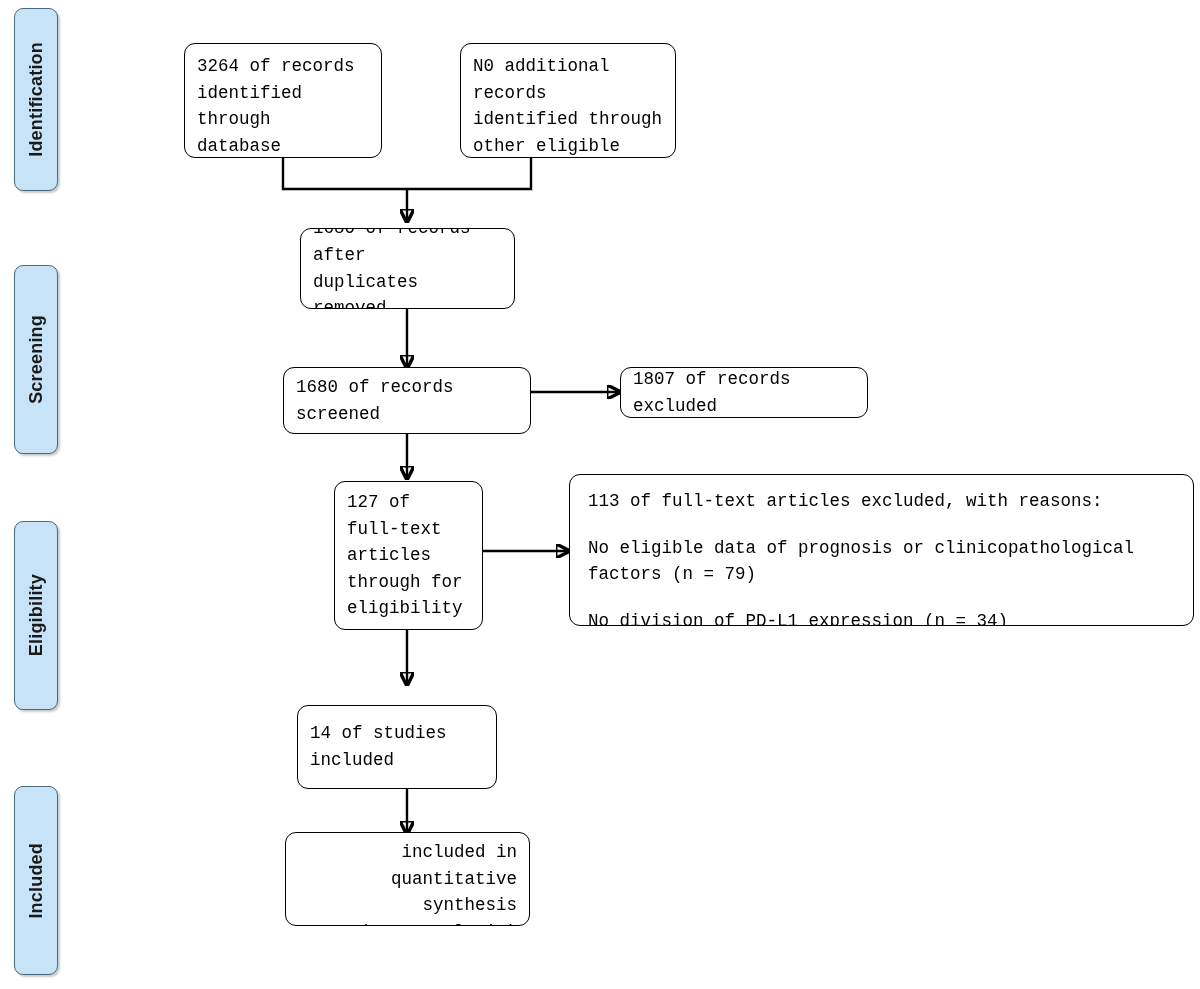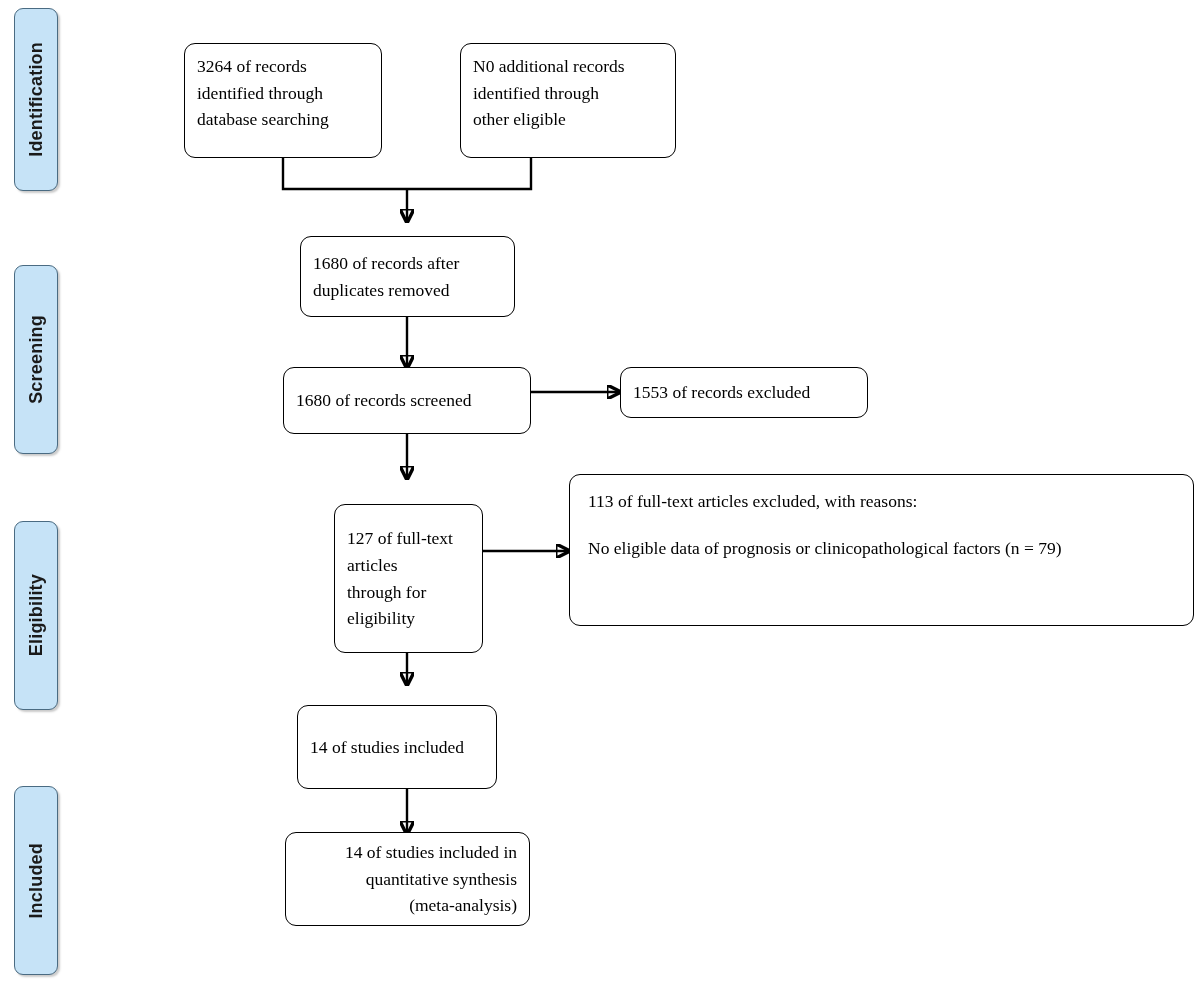--- a/index.html
+++ b/index.html
@@ -43,21 +43,21 @@
   .fbox {
     position: absolute;
     background: #ffffff;
     border: 1.7px solid #000000;
     border-radius: 11px;
     box-sizing: border-box;
     padding: 9px 12px;
     color: #000000;
     font-size: 17.5px;
     line-height: 1.52;
-    font-family: Liberation Serif, serif;
+    font-family: Liberation Mono, monospace;
     overflow: hidden;
   }
   .fbox.vcenter {
     display: flex;
     flex-direction: column;
     justify-content: center;
   }
   .fbox .line { display: block; }
   .reasons { padding: 13px 18px; }
   .reasons .line { margin-bottom: 20px; }
@@ -127,43 +127,44 @@
     <span class="line">identified through</span>
     <span class="line">database searching</span>
   </div>
 
   <div class="fbox" style="left:424px; top:43px; width:216px; height:115px;margin-left:36px;">
     <span class="line">N0 additional records</span>
     <span class="line">identified through</span>
     <span class="line">other eligible</span>
   </div>
 
-  <div class="fbox vcenter" style="left:300px; top:236px; width:215px; height:81px;">
+  <div class="fbox vcenter" style="left:300px; top:228px; width:215px; height:81px;">
     <span class="line">1680 of records after</span>
     <span class="line">duplicates removed</span>
   </div>
 
   <div class="fbox vcenter" style="left:283px; top:367px; width:248px; height:67px;">
     <span class="line">1680 of records screened</span>
   </div>
 
   <div class="fbox vcenter" style="left:620px; top:367px; width:248px; height:51px;">
-    <span class="line">1553 of records excluded</span>
+    <span class="line">1807 of records excluded</span>
   </div>
 
-  <div class="fbox vcenter" style="left:334px; top:504px; width:149px; height:149px;">
+  <div class="fbox vcenter" style="left:334px; top:481px; width:149px; height:149px;">
     <span class="line">127 of full-text</span>
     <span class="line">articles</span>
     <span class="line">through for</span>
     <span class="line">eligibility</span>
   </div>
 
   <div class="fbox reasons" style="left:569px; top:474px; width:625px; height:152px;">
     <span class="line">113 of full-text articles excluded, with reasons:</span>
     <span class="line">No eligible data of prognosis or clinicopathological factors (n = 79)</span>
+    <span class="line">No division of PD-L1 expression (n = 34)</span>
   </div>
 
   <div class="fbox vcenter" style="left:297px; top:705px; width:200px; height:84px;">
     <span class="line">14 of studies included</span>
   </div>
 
   <div class="fbox vcenter" style="left:285px; top:832px; width:245px; height:94px;text-align:right;">
     <span class="line">14 of studies included in</span>
     <span class="line">quantitative synthesis</span>
     <span class="line">(meta-analysis)</span>

